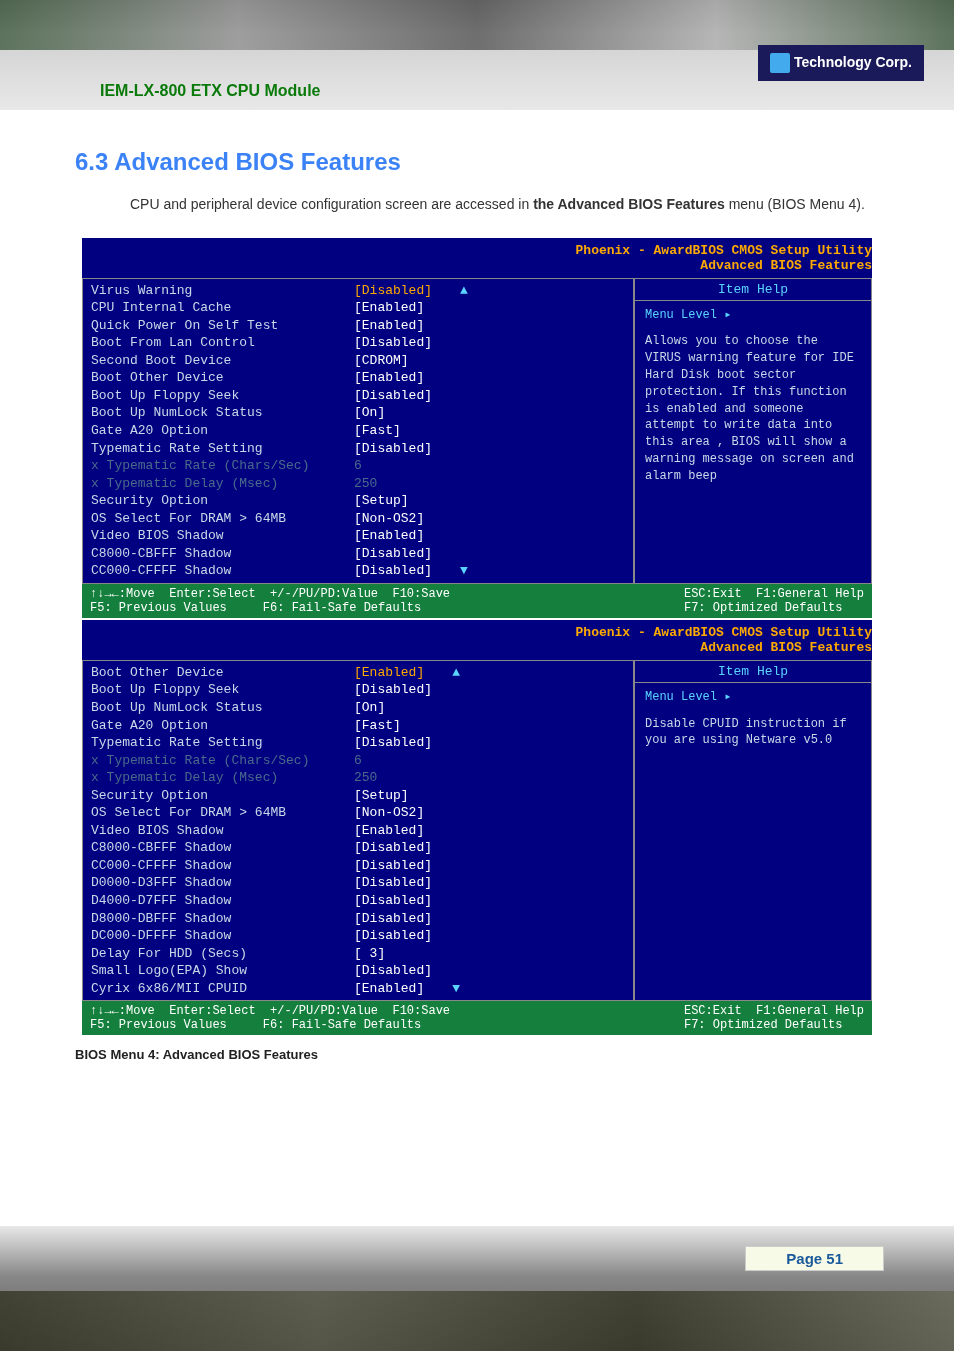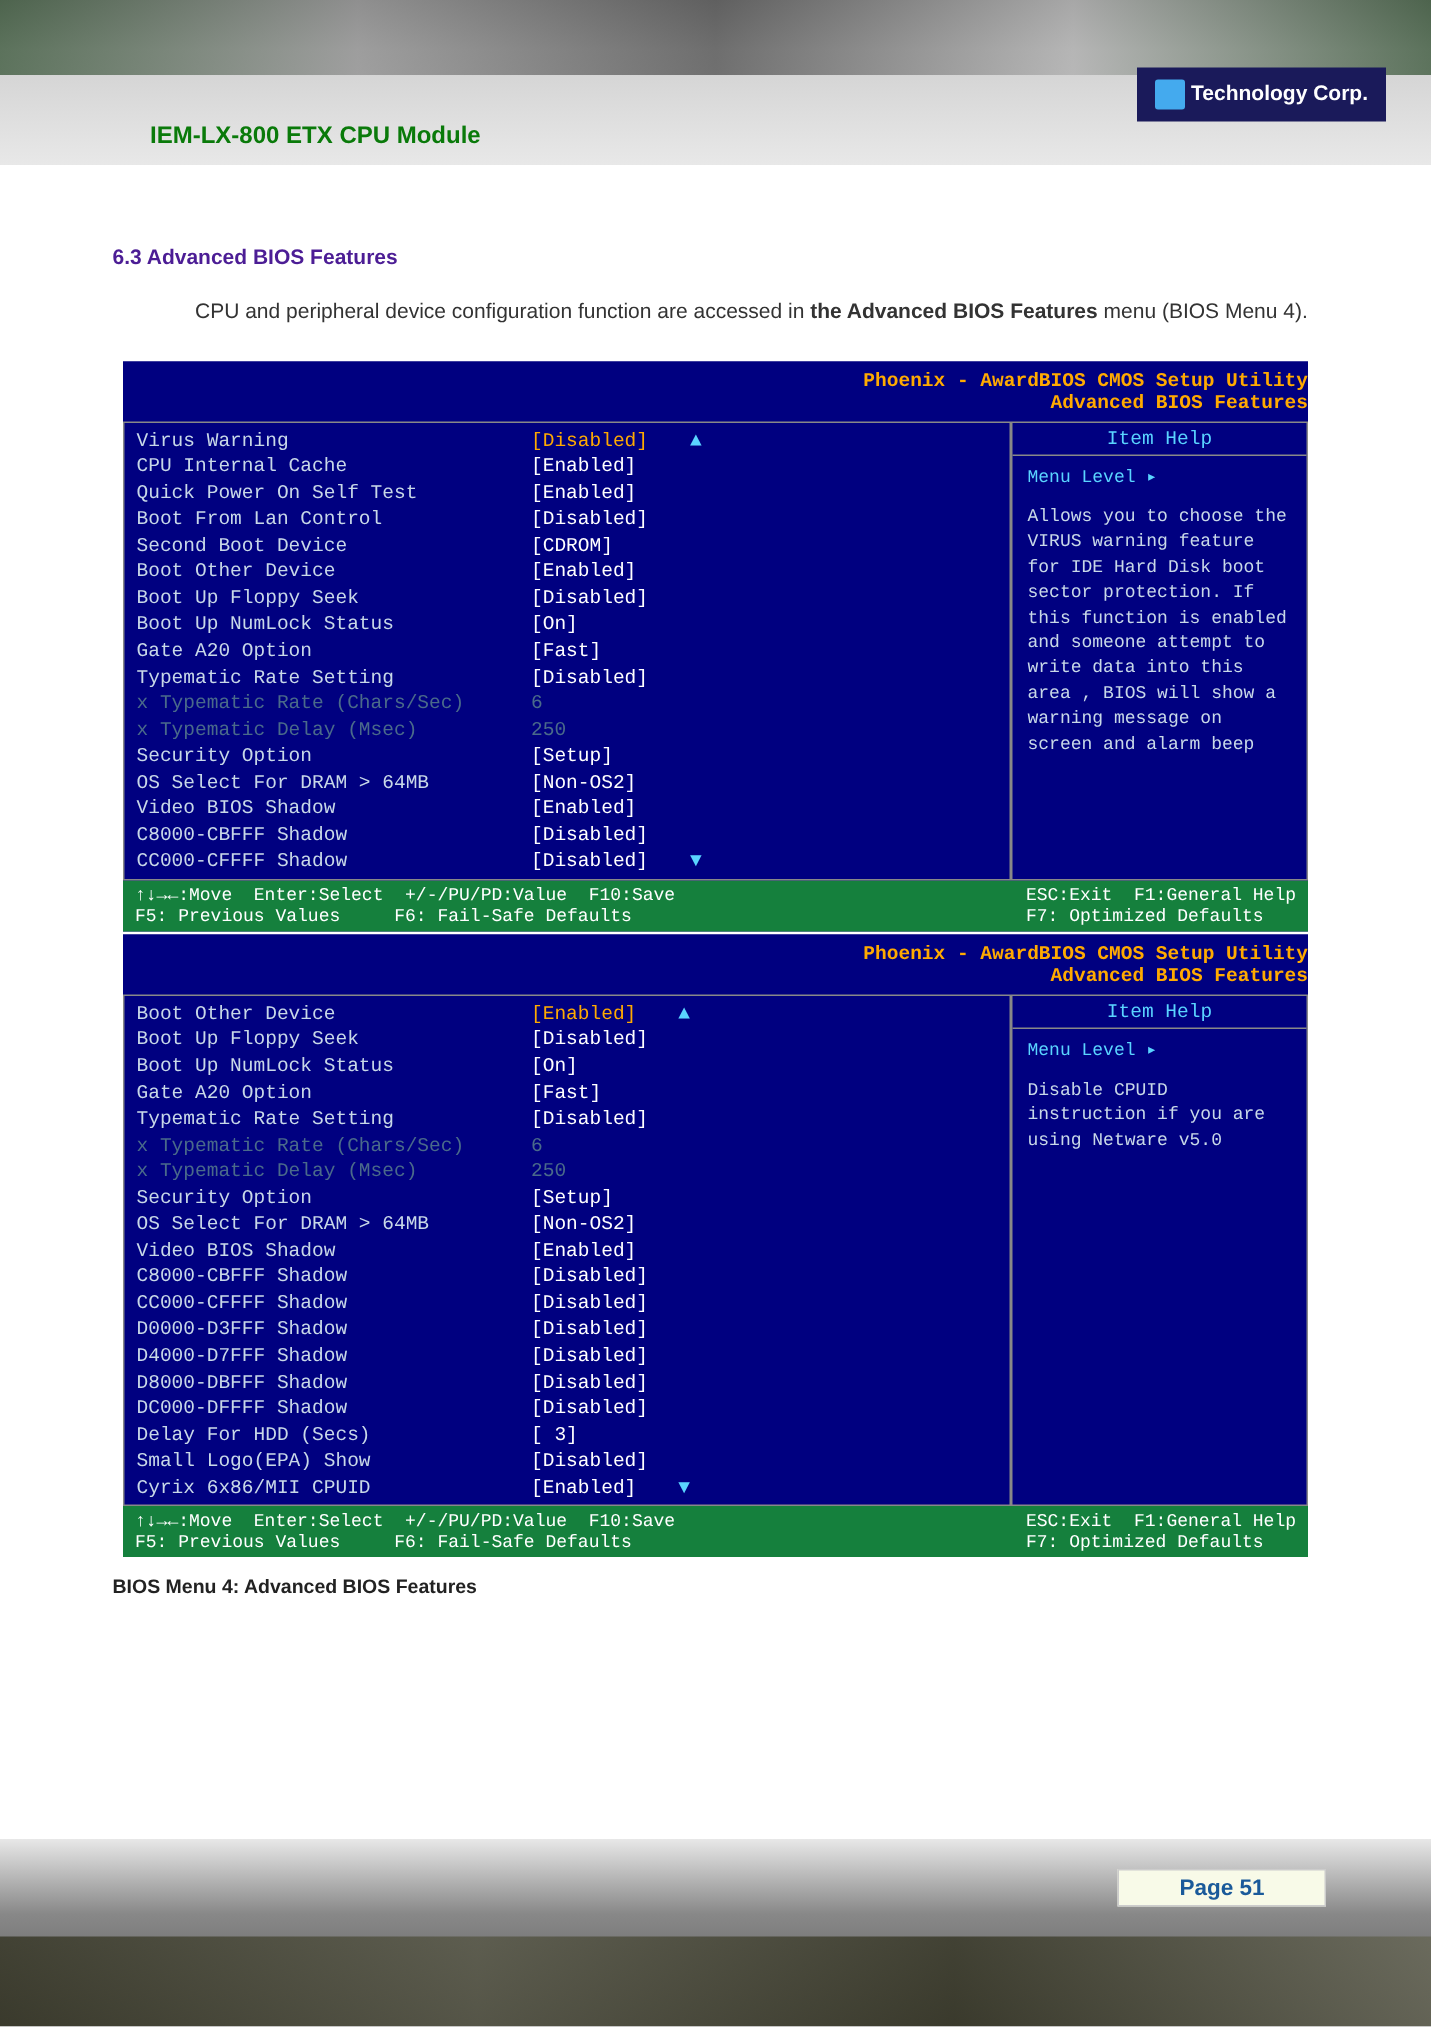--- a/index.html
+++ b/index.html
@@ -7,29 +7,29 @@
     
     .top-banner { height: 110px; background: linear-gradient(to bottom, #a0a0a0 0%, #d0d0d0 30%, #e8e8e8 100%); position: relative; overflow: hidden; }
     .top-banner::before { content: ''; position: absolute; top: 0; left: 0; right: 0; height: 50px; background: linear-gradient(90deg, #2a4a2a, #888, #444, #aaa, #2a4a2a); opacity: 0.7; }
     .logo-area { position: absolute; right: 30px; top: 45px; background: #1a1a5a; color: #fff; padding: 8px 12px; font-size: 14px; font-weight: bold; }
     .logo-icon { display: inline-block; width: 20px; height: 20px; background: #4ae; margin-right: 4px; vertical-align: middle; border-radius: 2px; }
     
     .module-title { position: absolute; left: 100px; top: 82px; color: #0a7a0a; font-size: 16px; font-weight: bold; }
     
     .content { padding: 20px 75px; }
     
-    .section-heading { font-size: 14px; font-weight: bold; color: #4c1d95; margin: 33px 0 15px 0; }
+    .section-heading { font-size: 24px; font-weight: bold; color: #3b82f6; margin: 18px 0 15px 0; }
     .body-text { font-size: 14px; line-height: 1.9; color: #333; margin: 0 0 20px 55px; }
     .body-text b { font-weight: bold; }
     
     .bios-screen { width: 790px; margin: 0 auto 2px auto; background: #000080; font-family: 'Courier New', monospace; font-size: 13px; color: #fff; }
     .bios-title { background: #000080; color: #ffaa00; text-align: right; padding: 5px 0; font-weight: bold; }
     .bios-body { display: flex; }
     .bios-left { flex: 1; padding: 3px 8px; border: 1px solid #888; }
-    .bios-right { width: 198px; border: 1px solid #888; }
+    .bios-right { width: 238px; border: 1px solid #888; }
     .bios-row { display: flex; line-height: 1.35; gap: 28px; }
     .bios-label { flex: 0 0 235px; color: #c8d8e8; white-space: nowrap; }
     .bios-label.dim { color: #4a6a8a; }
     .bios-value { color: #fff; }
     .bios-value.yellow { color: #ffaa00; }
     .bios-value.dim { color: #4a6a8a; }
     .help-title { color: #5ad4ff; text-align: center; padding: 3px 0; border-bottom: 1px solid #888; }
     .help-body { padding: 6px 10px; color: #c8d8e8; font-size: 12px; line-height: 1.4; }
     .menu-level { color: #5ad4ff; margin-bottom: 10px; }
     .bios-footer { background: #15803d; color: #fff; padding: 3px 8px; display: flex; justify-content: space-between; font-size: 12px; }
@@ -48,21 +48,21 @@
 <div class="top-banner">
   <div class="logo-area">
     <span class="logo-icon"></span><span>Technology Corp.</span>
   </div>
   <div class="module-title">IEM-LX-800 ETX CPU Module</div>
 </div>
 
 <div class="content">
   <h2 class="section-heading">6.3 Advanced BIOS Features</h2>
   <p class="body-text">
-    <span>CPU and peripheral device configuration function are accessed in </span><b>the Advanced BIOS Features</b><span> menu (BIOS Menu 4).</span>
+    <span>CPU and peripheral device configuration screen are accessed in </span><b>the Advanced BIOS Features</b><span> menu (BIOS Menu 4).</span>
   </p>
 
   <div class="bios-screen">
     <div class="bios-title">
       <span>Phoenix - AwardBIOS CMOS Setup Utility</span><br>
       <span>Advanced BIOS Features</span>
     </div>
     <div class="bios-body">
       <div class="bios-left" id="bios1-rows">
           <div class="bios-row">

